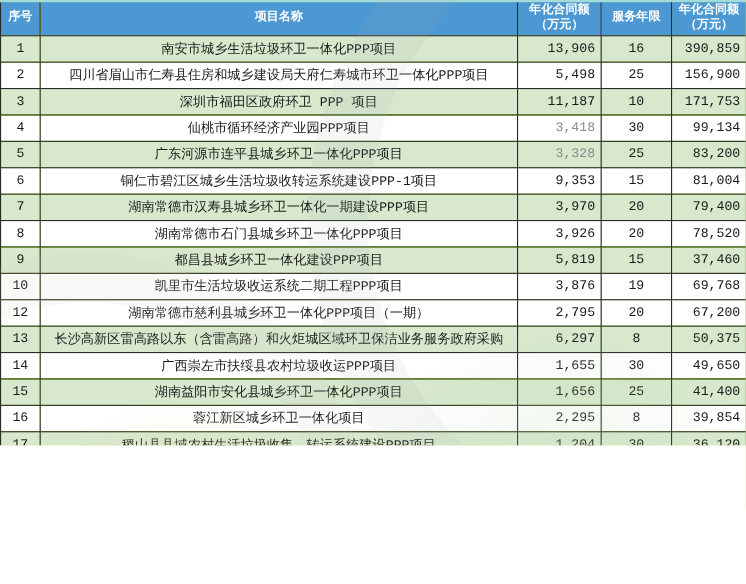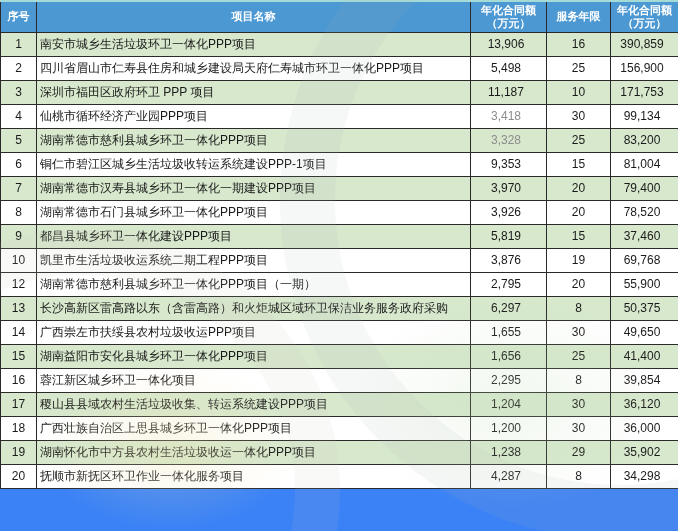--- a/index.html
+++ b/index.html
@@ -2,23 +2,24 @@
 <html style="--header-bg: #4c98d3; --header-text: #ffffff; --green-row: #d7e8cd; --muted: #8c8c8c;"><head>
 <meta charset="utf-8">
 <style>
   * { box-sizing: border-box; margin: 0; padding: 0; }
   html, body { background: #ffffff; }
   body { font-family: "Liberation Sans", "DejaVu Sans", sans-serif; }
 
   .page {
     position: relative;
     width: 678px;
-    height: 531px;
+    height: 405px;
     overflow: hidden;
-    background: #3b82f6;
+    background: #bef264;
+    font-family: Liberation Mono, monospace;
   }
 
   table.ppp-table {
     border-collapse: collapse;
     table-layout: fixed;
     width: 678px;
   }
 
   th, td {
     border: 1px solid #2a2a2a;
@@ -42,22 +43,22 @@
     height: 24px;
     font-size: 12px;
     color: #1a1a1a;
     background: #ffffff;
     white-space: nowrap;
   }
 
   tbody tr.green td { background: var(--green-row, #d7e8cd); }
 
   td.c-idx   { text-align: center; }
-  td.c-name  { padding: 0 3px; margin-top: 28px; }
-  td.c-num   { text-align: center;  padding-right: 5px; }
+  td.c-name  { text-align: center; padding: 0 3px; margin-top: 28px; }
+  td.c-num   { text-align: right;  padding-right: 5px; }
   td.c-years { text-align: center; }
 
   td.muted { color: var(--muted, #8c8c8c); }
 
   
   .watermark { position: absolute; inset: 0; pointer-events: none; z-index: 5; }
   .wm-arc1 {
     position: absolute; left: 280px; top: -140px;
     width: 680px; height: 680px; border-radius: 50%;
     border: 55px solid rgba(170, 180, 172, 0.10);
@@ -131,21 +132,21 @@
         <tr>
           <td class="c-idx">4</td>
           <td class="c-name">仙桃市循环经济产业园PPP项目</td>
           <td class="c-num muted">3,418</td>
           <td class="c-years">30</td>
           <td class="c-num">99,134</td>
         </tr>
 
         <tr class="green">
           <td class="c-idx">5</td>
-          <td class="c-name">湖南常德市慈利县城乡环卫一体化PPP项目</td>
+          <td class="c-name">广东河源市连平县城乡环卫一体化PPP项目</td>
           <td class="c-num muted">3,328</td>
           <td class="c-years">25</td>
           <td class="c-num">83,200</td>
         </tr>
 
         <tr>
           <td class="c-idx">6</td>
           <td class="c-name">铜仁市碧江区城乡生活垃圾收转运系统建设PPP-1项目</td>
           <td class="c-num">9,353</td>
           <td class="c-years">15</td>
@@ -183,21 +184,21 @@
           <td class="c-years">19</td>
           <td class="c-num">69,768</td>
         </tr>
 
 
         <tr>
           <td class="c-idx">12</td>
           <td class="c-name">湖南常德市慈利县城乡环卫一体化PPP项目（一期）</td>
           <td class="c-num">2,795</td>
           <td class="c-years">20</td>
-          <td class="c-num">55,900</td>
+          <td class="c-num">67,200</td>
         </tr>
 
         <tr class="green">
           <td class="c-idx">13</td>
           <td class="c-name">长沙高新区雷高路以东（含雷高路）和火炬城区域环卫保洁业务服务政府采购</td>
           <td class="c-num">6,297</td>
           <td class="c-years">8</td>
           <td class="c-num">50,375</td>
         </tr>
 

